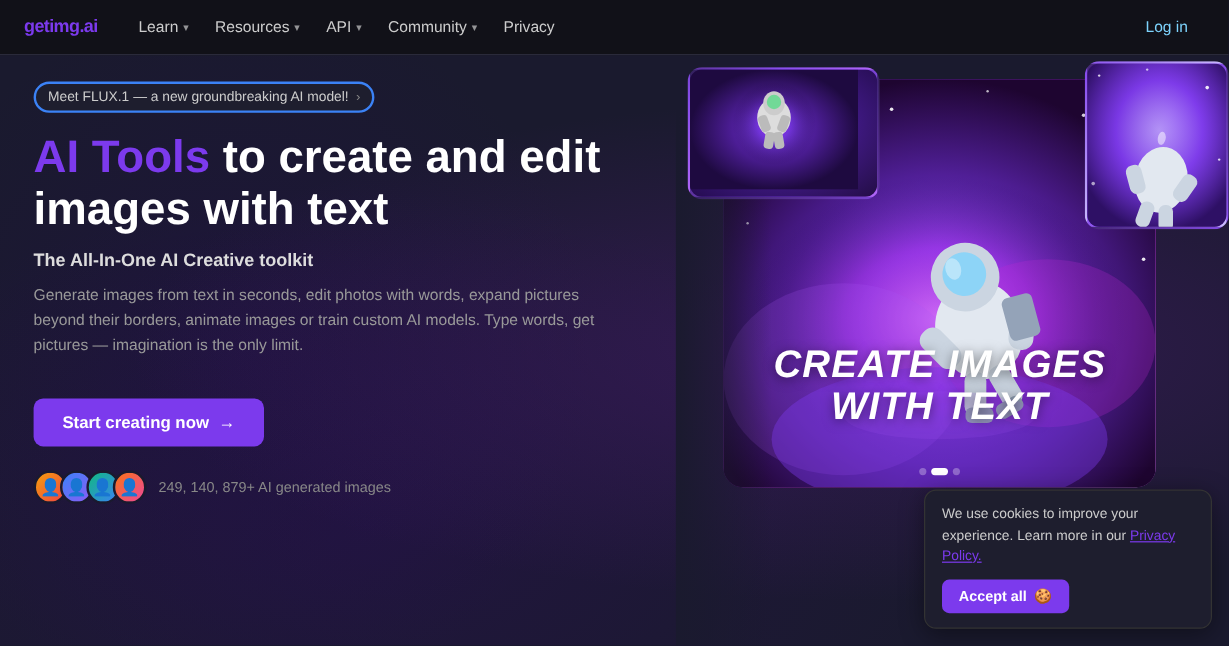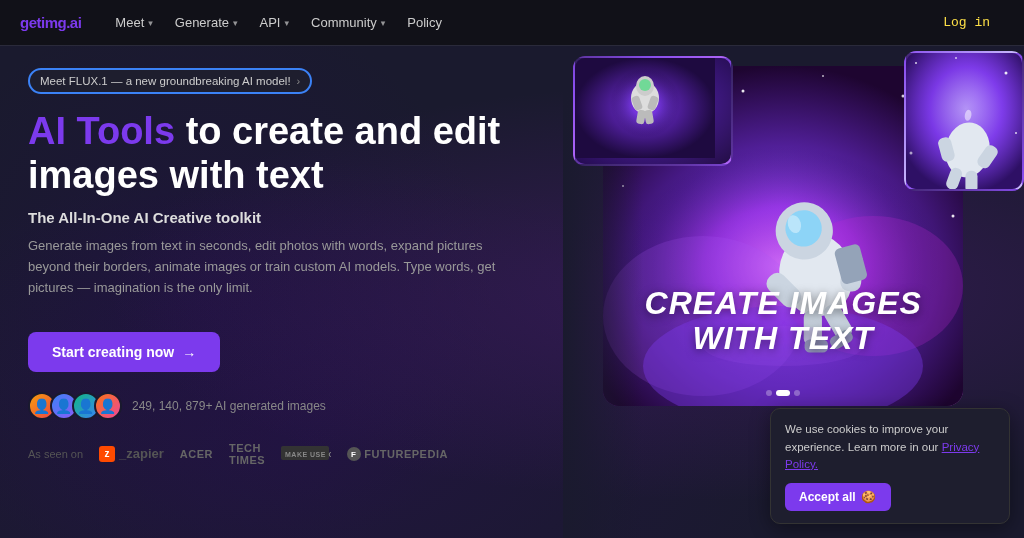--- a/index.html
+++ b/index.html
@@ -54,24 +54,23 @@
       opacity: 0.7;
     }
     .nav-right {
       display: flex;
       align-items: center;
       gap: 12px;
     }
     .btn-login {
       padding: 6px 14px;
       font-size: 13px;
-      color: #fde047;
+      color: #7dd3fc;
       cursor: pointer;
       border-radius: 6px;
-      font-family: Liberation Mono, monospace;
     }
     .btn-get-started {
       padding: 7px 16px;
       background: #7c3aed;
       color: #fff;
       font-size: 13px;
       font-weight: 600;
       border-radius: 8px;
       cursor: pointer;
       border: none;
@@ -431,37 +430,37 @@
   </style>
 </head>
 <body>
 
 <nav class="navbar">
   <div class="nav-logo">
     <span>getimg.ai</span>
   </div>
   <div class="nav-links">
     <div class="nav-link">
-      <span>Meet</span>
+      <span>Learn</span>
       <span class="chevron">▾</span>
     </div>
     <div class="nav-link">
-      <span>Generate</span>
+      <span>Resources</span>
       <span class="chevron">▾</span>
     </div>
     <div class="nav-link">
       <span>API</span>
       <span class="chevron">▾</span>
     </div>
     <div class="nav-link">
       <span>Community</span>
       <span class="chevron">▾</span>
     </div>
     <div class="nav-link">
-      <span>Policy</span>
+      <span>Privacy</span>
     </div>
   </div>
   <div class="nav-right">
     <div class="btn-login">Log in</div>
   </div>
 </nav>
 
 <div class="main">
   <div class="nebula-bg"></div>
 
@@ -487,42 +486,20 @@
     <div class="social-proof">
       <div class="avatar-group">
         <div class="avatar avatar-1">👤</div>
         <div class="avatar avatar-2">👤</div>
         <div class="avatar avatar-3">👤</div>
         <div class="avatar avatar-4">👤</div>
       </div>
       <span class="social-text">249, 140, 879+ AI generated images</span>
     </div>
 
-    <div class="as-seen-on">
-      <span class="as-seen-label">As seen on</span>
-      <div class="zapier-logo">
-        <div class="z-icon">z</div>
-        <span>_zapier</span>
-      </div>
-      <div class="brand-logo">acer</div>
-      <div class="brand-logo">TECH<br>TIMES</div>
-      <div class="brand-logo">
-        <svg width="50" height="16">
-          <rect width="48" height="14" rx="2" fill="#333"></rect>
-          <text x="4" y="11" font-size="7" fill="#888" font-weight="700">MAKE USE OF</text>
-        </svg>
-      </div>
-      <div class="brand-logo">
-        <svg width="14" height="14">
-          <circle cx="7" cy="7" r="7" fill="#555"></circle>
-          <text x="4" y="10" font-size="8" fill="#fff" font-weight="700">F</text>
-        </svg>
-        Futurepedia
-      </div>
-    </div>
   </div>
 
   <div class="hero-right">
     <div class="image-collage">
 
       <div class="card-small-tl">
         <div class="card-small-tl-bg"></div>
 
         <svg width="140" height="100" viewBox="0 0 140 100" style="position:absolute;top:0;left:0;">
           <defs>

